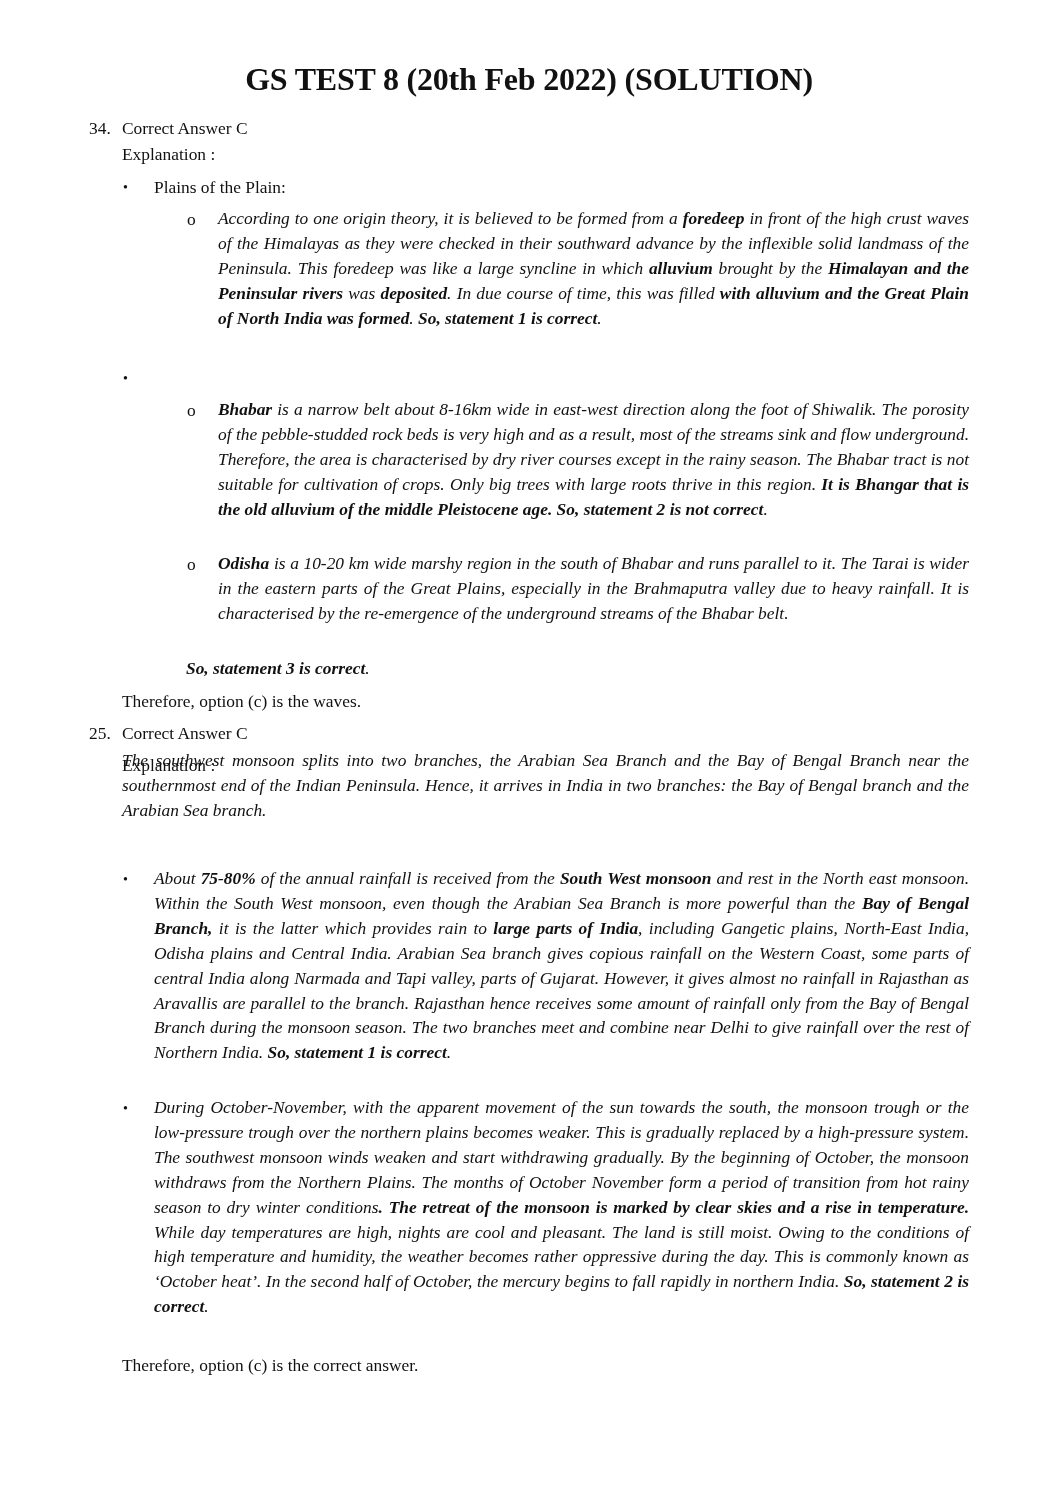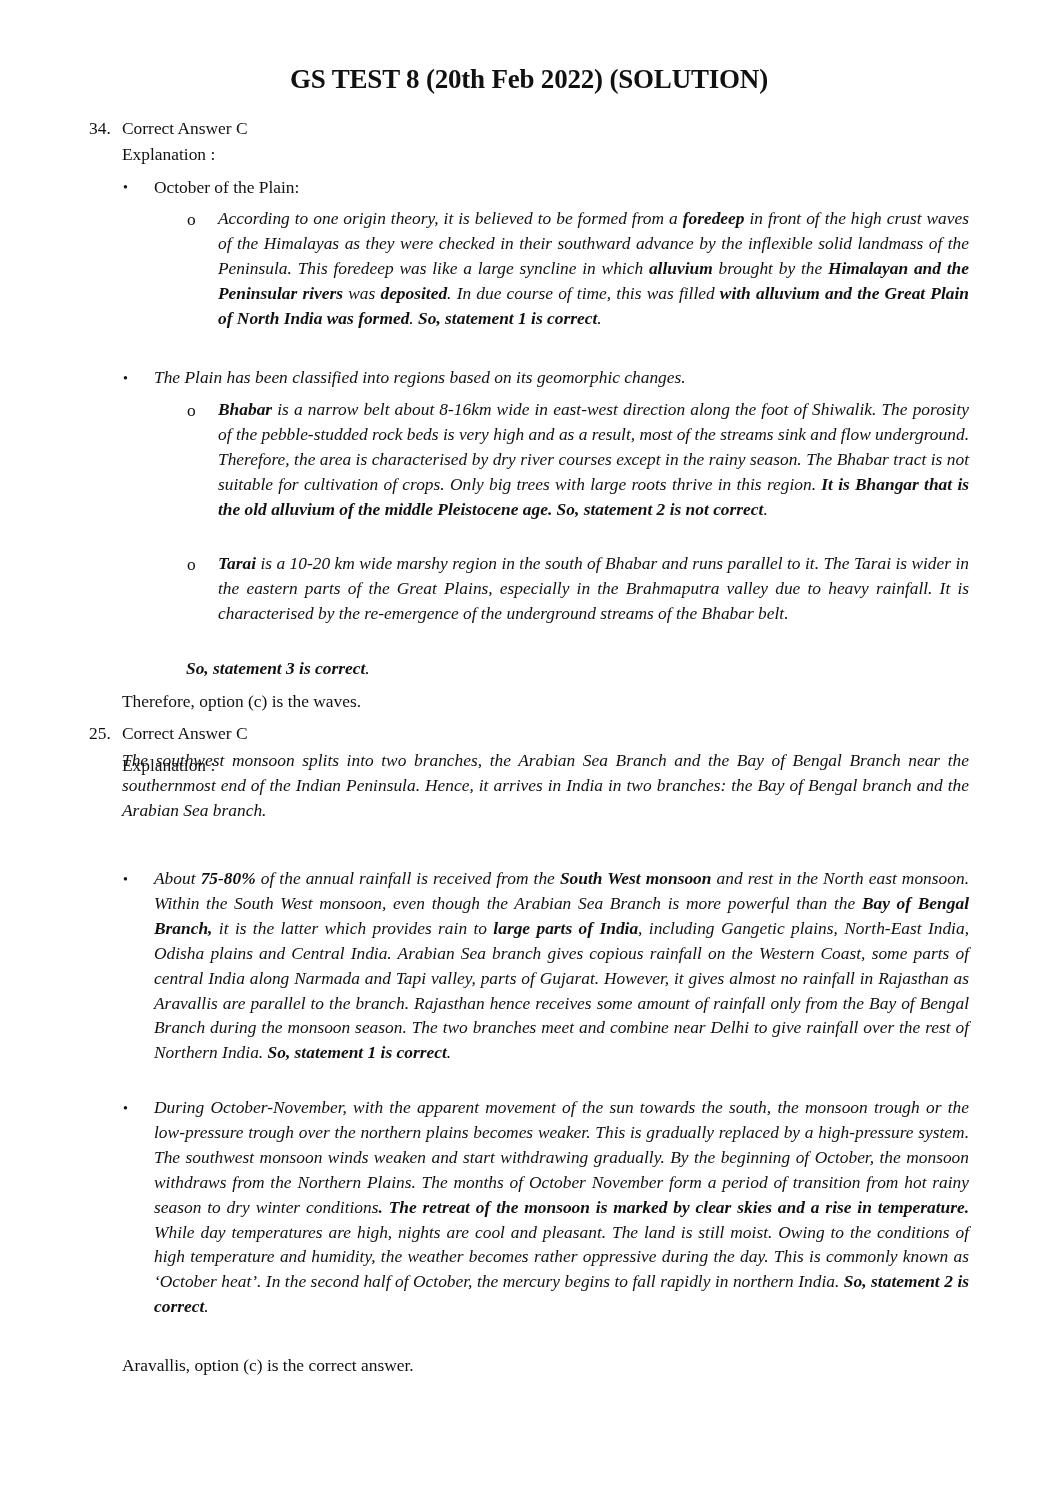--- a/index.html
+++ b/index.html
@@ -6,21 +6,21 @@
   body {
     width: 1058px; height: 1497px; position: relative; overflow: hidden;
     font-family: "Liberation Serif", "DejaVu Serif", serif;
     color: #111111;
     font-size: 17.4px;
     line-height: 24.9px;
   }
   .page { position: absolute; left: 0; top: 0; width: 1058px; height: 1497px; }
   .title {
     position: absolute; left: 0; width: 1058px; top: 64px;
-    text-align: center; font-weight: bold; font-size: 27px; line-height: 30px;
+    text-align: center; font-weight: bold; font-size: 32px; line-height: 30px;
     letter-spacing: -0.2px;
   }
   .blk { position: absolute; text-align: justify; font-style: italic; }
   .blk.left { text-align: left; }
   .b { font-weight: bold; text-align: right; }
   .bullet { position: absolute; font-size: 14px; }
   .obullet { position: absolute; }
   .qnum { position: absolute; font-weight: normal; }
 </style>
 </head>
@@ -28,44 +28,43 @@
 
 <div class="page">
 
   <div class="title">GS TEST 8 (20th Feb 2022) (SOLUTION)</div>
 
   <div class="qnum" style="left:89px;top:116px;">34.</div>
   <div class="qnum" style="left:122px;top:116px;">Correct Answer C</div>
   <div class="qnum" style="left:122px;top:142px;">Explanation :</div>
 
   <div class="bullet" style="left:123px;top:176px;">•</div>
-  <div class="qnum" style="left:154px;top:175px;">October of the Plain:</div>
+  <div class="qnum" style="left:154px;top:175px;">Plains of the Plain:</div>
 
   <div class="obullet" style="left:187px;top:207px;">o</div>
   <div class="blk" style="left:218px;top:206px;width:751px;"><span>According to one origin theory, it is believed to be formed from a </span><span class="b">foredeep</span><span> in front of the high crust waves of the Himalayas as they were checked in their southward advance by the inflexible solid landmass of the Peninsula. This foredeep was like a large syncline in which </span><span class="b">alluvium</span><span> brought by the </span><span class="b">Himalayan and the Peninsular rivers</span><span> was </span><span class="b">deposited</span><span>. In due course of time, this was filled </span><span class="b">with alluvium and the Great Plain of North India was formed</span><span>. </span><span class="b">So, statement 1 is correct</span><span>.</span></div>
 
   <div class="bullet" style="left:123px;top:367px;">•</div>
-  <div class="blk left" style="left:154px;top:365px;width:815px;">The Plain has been classified into regions based on its geomorphic changes.</div>
 
   <div class="obullet" style="left:187px;top:398px;">o</div>
   <div class="blk" style="left:218px;top:397px;width:751px;"><span class="b">Bhabar</span><span> is a narrow belt about 8-16km wide in east-west direction along the foot of Shiwalik. The porosity of the pebble-studded rock beds is very high and as a result, most of the streams sink and flow underground. Therefore, the area is characterised by dry river courses except in the rainy season. The Bhabar tract is not suitable for cultivation of crops. Only big trees with large roots thrive in this region. </span><span class="b">It is Bhangar that is the old alluvium of the middle Pleistocene age. So, statement 2 is not correct</span><span>.</span></div>
 
   <div class="obullet" style="left:187px;top:552px;">o</div>
-  <div class="blk" style="left:218px;top:551px;width:751px;"><span class="b">Tarai</span><span> is a 10-20 km wide marshy region in the south of Bhabar and runs parallel to it. The Tarai is wider in the eastern parts of the Great Plains, especially in the Brahmaputra valley due to heavy rainfall. It is characterised by the re-emergence of the underground streams of the Bhabar belt.</span></div>
+  <div class="blk" style="left:218px;top:551px;width:751px;"><span class="b">Odisha</span><span> is a 10-20 km wide marshy region in the south of Bhabar and runs parallel to it. The Tarai is wider in the eastern parts of the Great Plains, especially in the Brahmaputra valley due to heavy rainfall. It is characterised by the re-emergence of the underground streams of the Bhabar belt.</span></div>
 
   <div class="blk left" style="left:186px;top:656px;width:600px;"><span class="b">So, statement 3 is correct</span><span>.</span></div>
 
   <div class="qnum" style="left:122px;top:689px;">Therefore, option (c) is the waves.</div>
 
   <div class="qnum" style="left:89px;top:721px;">25.</div>
   <div class="qnum" style="left:122px;top:721px;">Correct Answer C</div>
   <div class="qnum" style="left:122px;top:753px;">Explanation :</div>
 
   <div class="blk" style="left:122px;top:748px;width:847px;">The southwest monsoon splits into two branches, the Arabian Sea Branch and the Bay of Bengal Branch near the southernmost end of the Indian Peninsula. Hence, it arrives in India in two branches: the Bay of Bengal branch and the Arabian Sea branch.</div>
 
   <div class="bullet" style="left:123px;top:868px;">•</div>
   <div class="blk" style="left:154px;top:866px;width:815px;"><span>About </span><span class="b">75-80%</span><span> of the annual rainfall is received from the </span><span class="b">South West monsoon</span><span> and rest in the North east monsoon. Within the South West monsoon, even though the Arabian Sea Branch is more powerful than the </span><span class="b">Bay of Bengal Branch,</span><span> it is the latter which provides rain to </span><span class="b">large parts of India</span><span>, including Gangetic plains, North-East India, Odisha plains and Central India. Arabian Sea branch gives copious rainfall on the Western Coast, some parts of central India along Narmada and Tapi valley, parts of Gujarat. However, it gives almost no rainfall in Rajasthan as Aravallis are parallel to the branch. Rajasthan hence receives some amount of rainfall only from the Bay of Bengal Branch during the monsoon season. The two branches meet and combine near Delhi to give rainfall over the rest of Northern India. </span><span class="b">So, statement 1 is correct</span><span>.</span></div>
 
   <div class="bullet" style="left:123px;top:1097px;">•</div>
   <div class="blk" style="left:154px;top:1095px;width:815px;"><span>During October-November, with the apparent movement of the sun towards the south, the monsoon trough or the low-pressure trough over the northern plains becomes weaker. This is gradually replaced by a high-pressure system. The southwest monsoon winds weaken and start withdrawing gradually. By the beginning of October, the monsoon withdraws from the Northern Plains. The months of October November form a period of transition from hot rainy season to dry winter conditions</span><span class="b">. The retreat of the monsoon is marked by clear skies and a rise in temperature.</span><span> While day temperatures are high, nights are cool and pleasant. The land is still moist. Owing to the conditions of high temperature and humidity, the weather becomes rather oppressive during the day. This is commonly known as ‘October heat’. In the second half of October, the mercury begins to fall rapidly in northern India. </span><span class="b">So, statement 2 is correct</span><span>.</span></div>
 
-  <div class="qnum" style="left:122px;top:1353px;">Aravallis, option (c) is the correct answer.</div>
+  <div class="qnum" style="left:122px;top:1353px;">Therefore, option (c) is the correct answer.</div>
 </div>
 
 </body></html>

